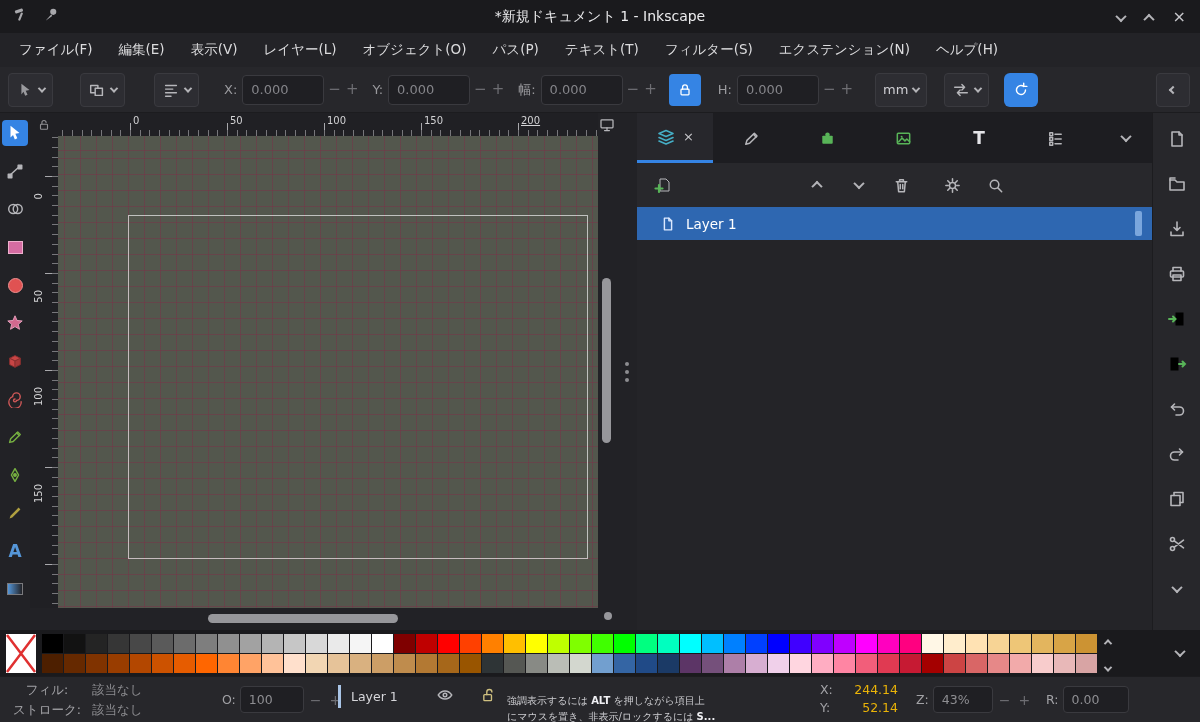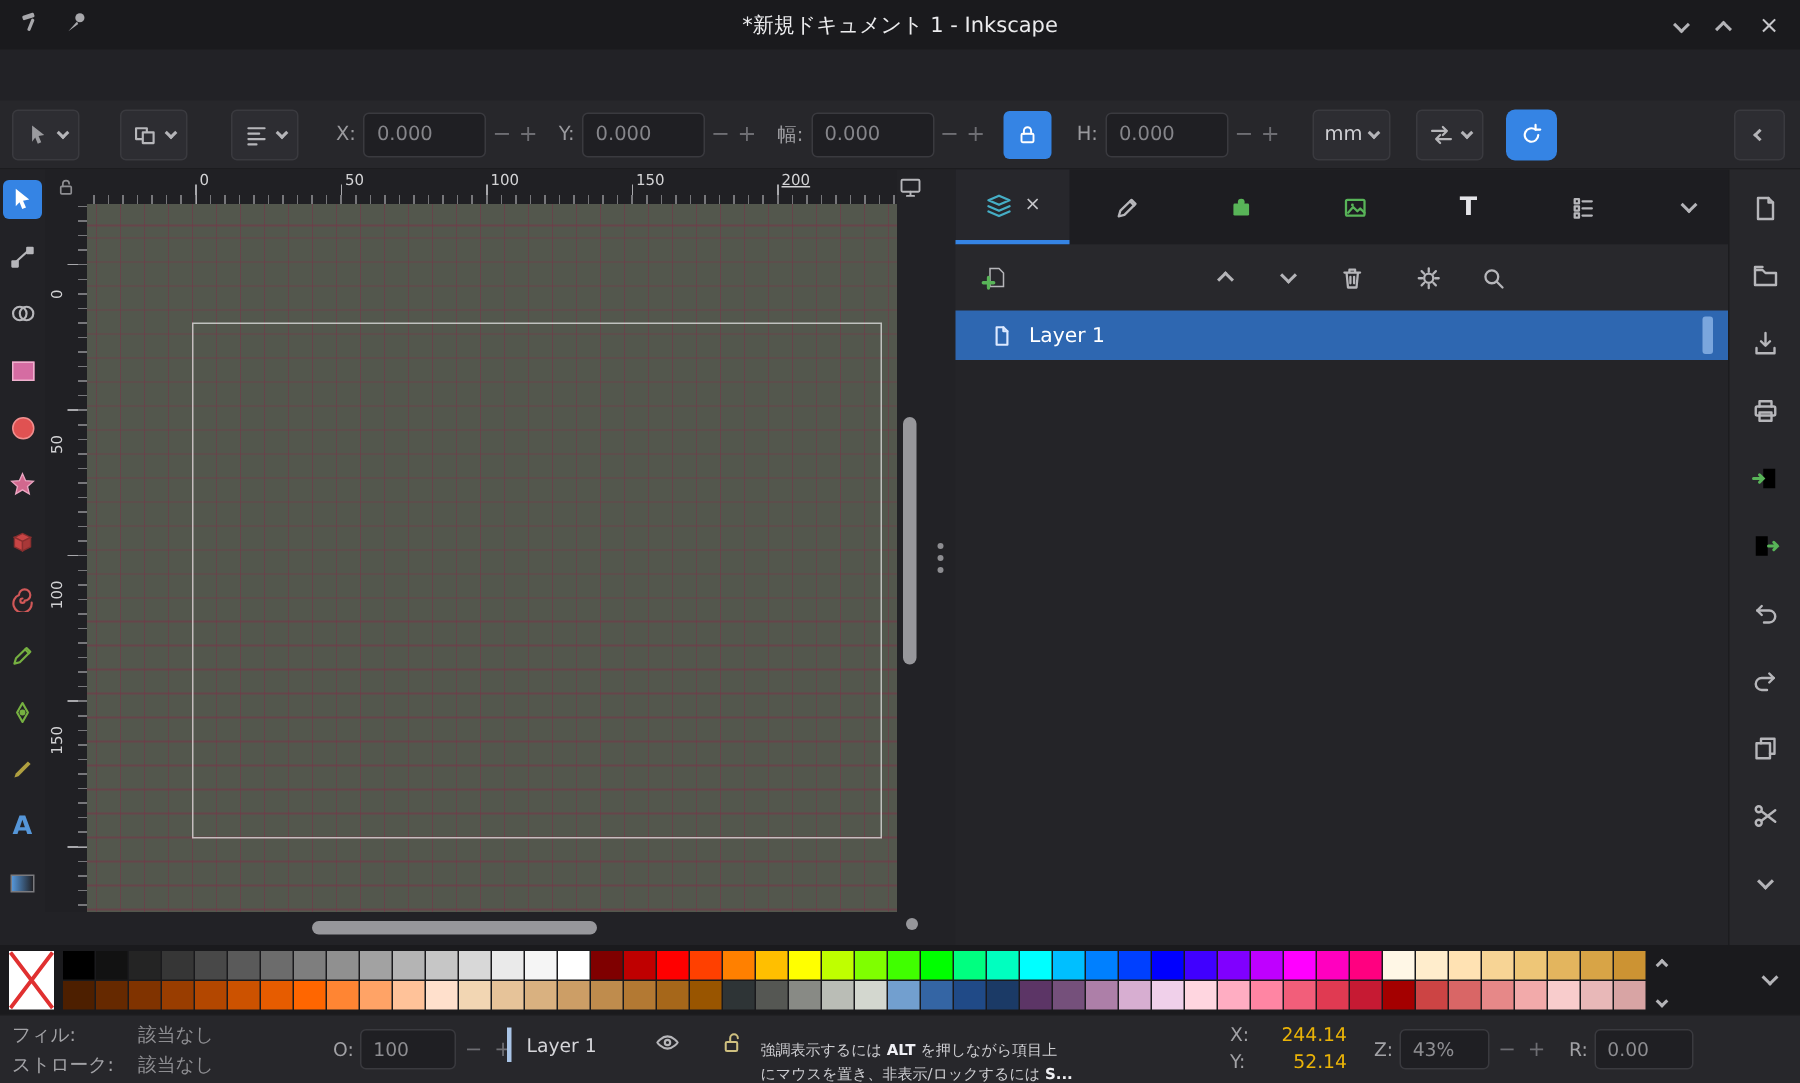--- a/index.html
+++ b/index.html
@@ -129,21 +129,21 @@
   .prow { display:flex; gap:1px; }
   .swatch { width:21px; height:19px; flex:none; }
   .palette-scroll { display:flex; flex-direction:column; gap:8px; margin-left:8px; align-items:center; }
   .palette-menu { margin-left:auto; margin-right:16px; display:flex; align-items:center; }
 
   
   .statusbar { position:absolute; left:0; top:676px; width:1200px; height:46px; background:#27272b;
     border-top:1px solid #1c1c1f; font-size:12.5px; }
   .fs-block { position:absolute; left:8px; top:5px; display:grid;
     grid-template-columns:78px auto; column-gap:6px; row-gap:3px; }
-  .fs-block .lab { color:#a2a2a6; text-align:left; }
+  .fs-block .lab { color:#a2a2a6; text-align:center; }
   .fs-block .val { color:#8e8e92; }
   .op-block { position:absolute; left:222px; top:9px; display:flex; align-items:center; gap:4px; }
   .op-block .lab, .zoom-block .lab, .rot-block .lab { color:#a2a2a6; }
   .sm-box { height:27px; background:#1f1f23; border:1px solid #3a3a3f; border-radius:4px;
     color:#8e8e92; display:flex; align-items:center; padding-left:8px; }
   .mm2 { color:#6e6e73; font-size:14px; padding:0 2px; }
   .layer-block { position:absolute; left:338px; top:8px; display:flex; align-items:center; gap:10px; }
   .layer-cbar { width:3px; height:23px; background:#a9c4e6; }
   .layer-block .name { color:#d6d6da; }
   .hint-block { position:absolute; left:507px; top:16px; width:305px; color:#cdcdd1;
@@ -189,20 +189,32 @@
       </span>
     </div>
     <div class="tb-title">*新規ドキュメント 1 - Inkscape</div>
     <div class="tb-ctrls">
       <span><span class="chev down"></span></span>
       <span><span class="chev up"></span></span>
       <span class="xglyph">×</span>
     </div>
   </div>
 
+  <div class="menubar">
+      <span class="menu-item">ファイル(F)</span>
+      <span class="menu-item">編集(E)</span>
+      <span class="menu-item">表示(V)</span>
+      <span class="menu-item">レイヤー(L)</span>
+      <span class="menu-item">オブジェクト(O)</span>
+      <span class="menu-item">パス(P)</span>
+      <span class="menu-item">テキスト(T)</span>
+      <span class="menu-item">フィルター(S)</span>
+      <span class="menu-item">エクステンション(N)</span>
+      <span class="menu-item">ヘルプ(H)</span>
+    </div>
 
   <div class="toolctrl">
     <div class="tc-btn">
       <svg class="icon" width="18" height="18" viewBox="0 0 20 20">
           <path fill="#9a9a9e" stroke="none" d="M6 3l9 7-4.2.8 2 4.6-2.6 1.1-1.9-4.6L6 15z"></path>
         </svg>
       <span class="chev down sm"></span>
     </div>
     <div class="tc-btn" style="margin-left:20px;">
       <svg class="icon" width="18" height="18" viewBox="0 0 20 20">

